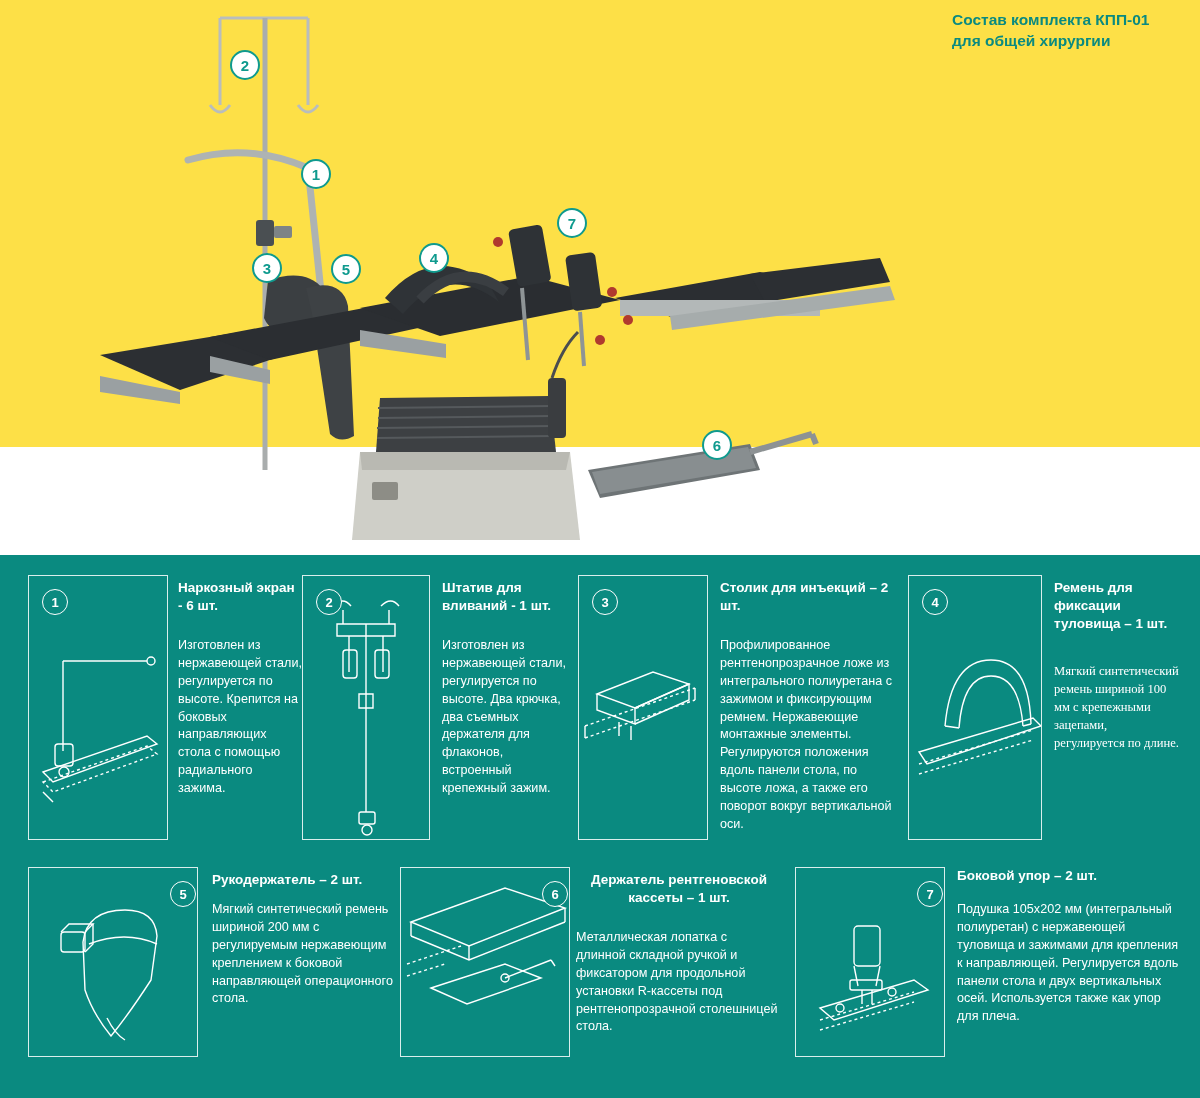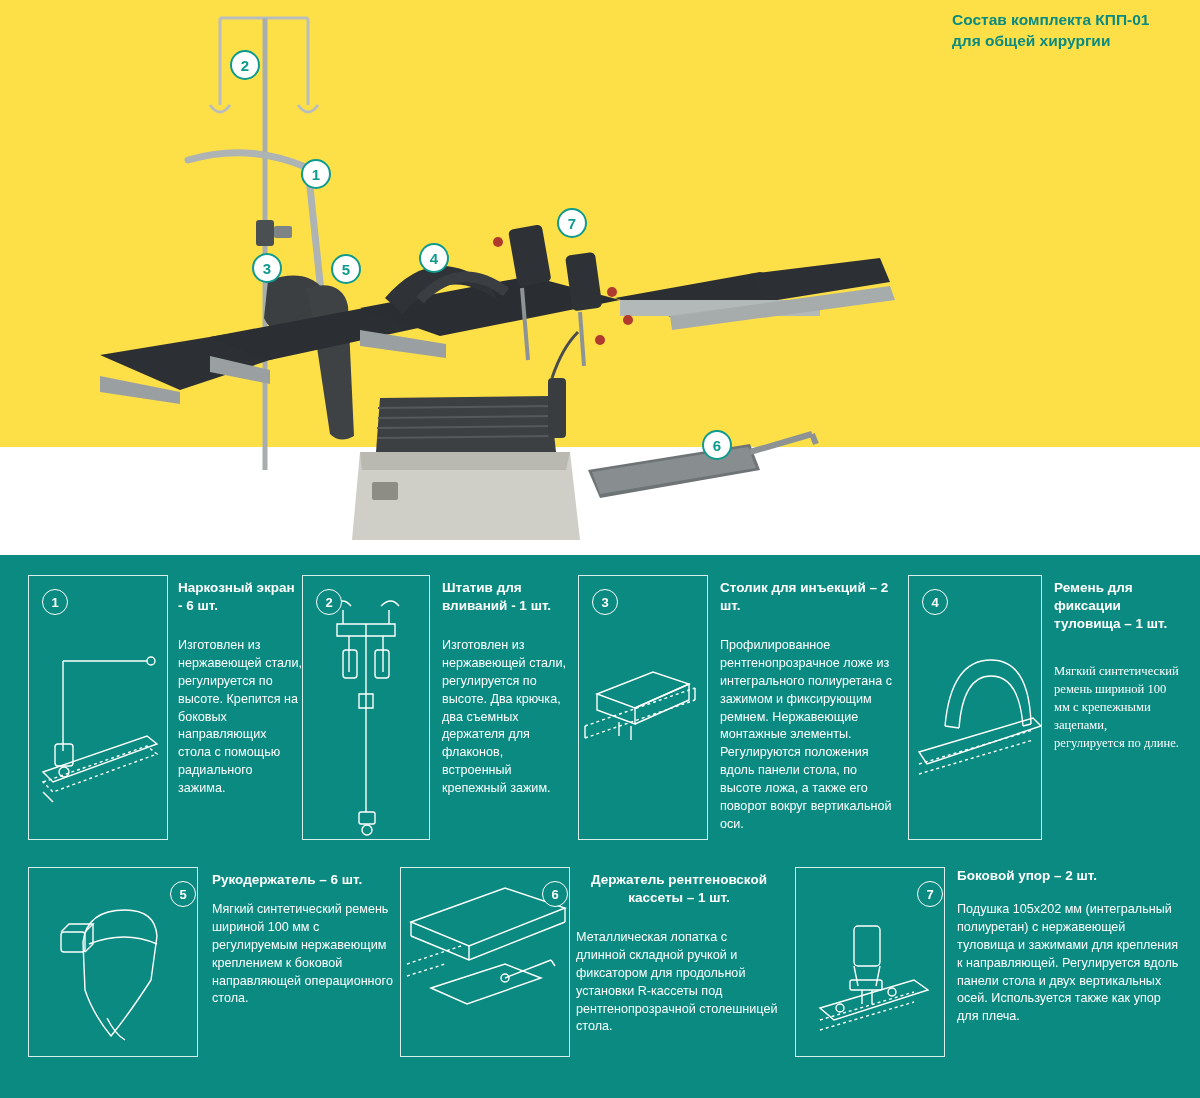--- a/index.html
+++ b/index.html
@@ -298,24 +298,24 @@
           <path d="M32 64 L40 56 L64 56 L56 64"></path>
           <path d="M56 84 L64 76 L64 56"></path>
           <path d="M78 150 q8 16 18 22"></path>
         </g>
       </svg>
     </div>
     <div class="num" style="left:142px; top:14px;">
           <span>5</span>
         </div>
     <div class="txt" style="left:184px; top:4px; width:190px;">
-      <h3>Рукодержатель – 6 шт.</h3>
+      <h3>Рукодержатель – 2 шт.</h3>
     </div>
     <div class="txt" style="left:184px; top:34px; width:186px;">
-      <p>Мягкий синтетический ремень шириной 100 мм с регулируемым нержавеющим креплением к боковой направляющей операционного стола.</p>
+      <p>Мягкий синтетический ремень шириной 200 мм с регулируемым нержавеющим креплением к боковой направляющей операционного стола.</p>
     </div>
   </div>
 
   <div class="card" style="left:400px; top:312px; width:390px;">
     <div class="pic" style="width:170px; height:190px;">
       <svg class="art" width="168" height="188" viewBox="0 0 168 188">
         <g stroke="#ffffff" stroke-width="1.4" fill="none">
           <path d="M10 54 L104 20 L164 40 L68 78 z"></path>
           <path d="M10 54 L10 68 M68 78 L68 92 M164 40 L164 54"></path>
           <path d="M10 68 L68 92 L164 54"></path>

